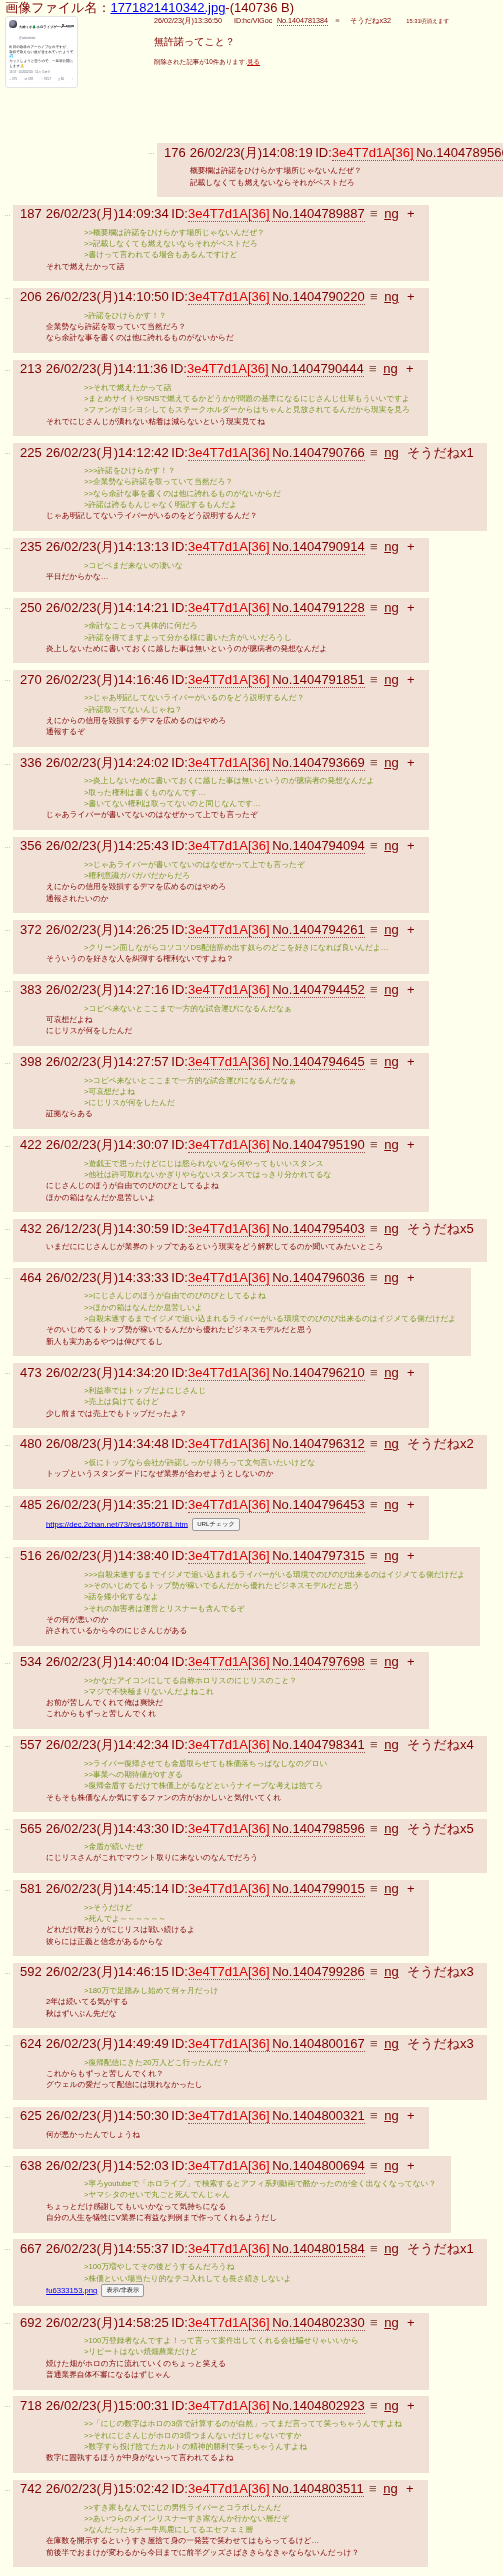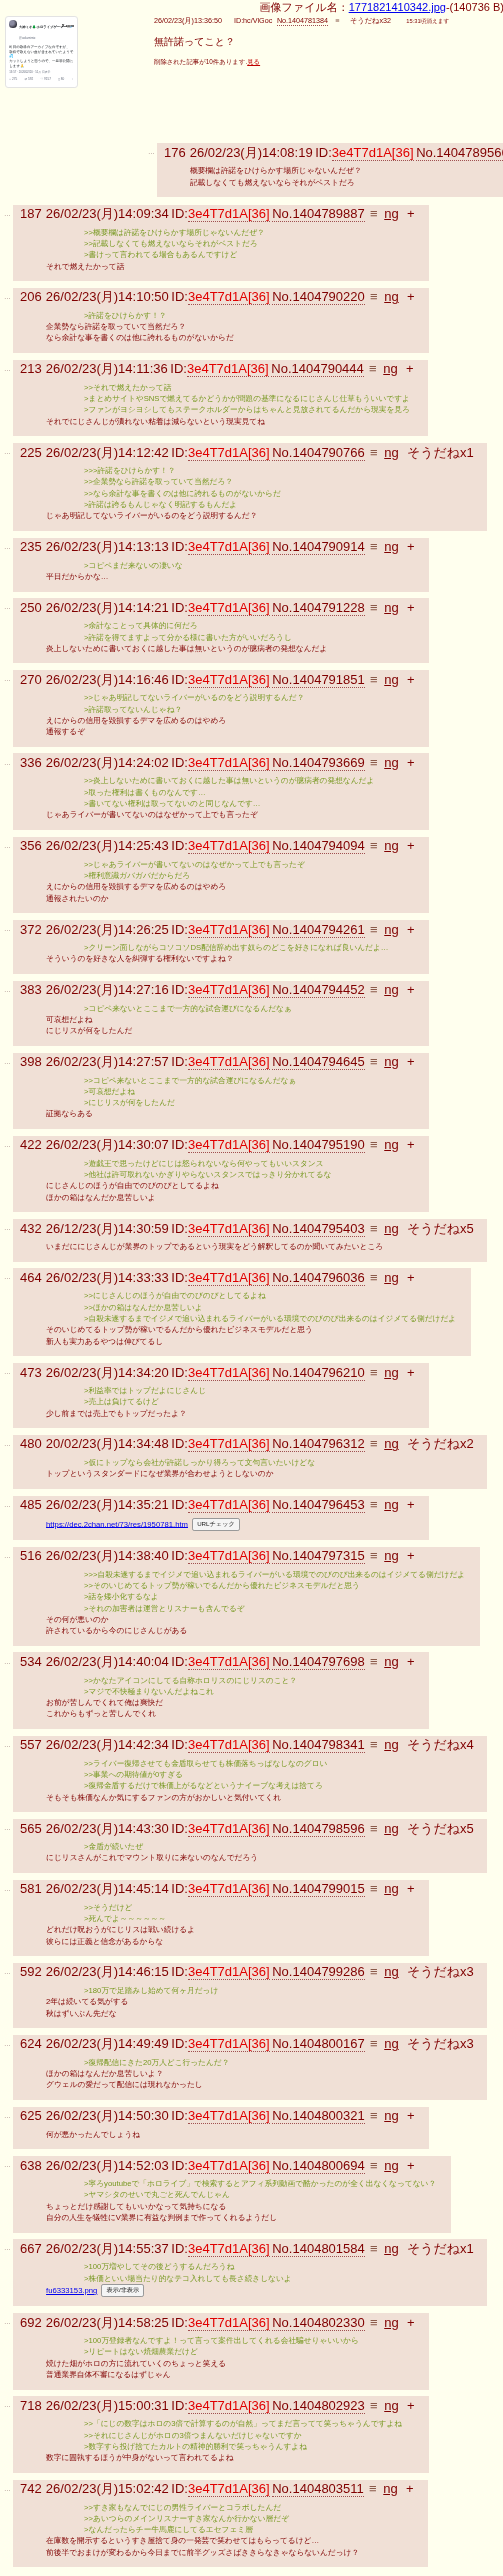--- a/index.html
+++ b/index.html
@@ -3,21 +3,21 @@
 <meta charset="utf-8">
 <style>
   html,body{margin:0;padding:0;}
   body{
     width:504px;background:#FFFFEE;color:#800000;
     font-family:"Liberation Sans","DejaVu Sans",sans-serif;
     font-size:7.7px;line-height:11.3px;
   }
   a{cursor:pointer;}
   
-  .filebar{padding:2.1px 0 1px 5.2px;font-size:11px;text-align:right;}
+  .filebar{padding:2.1px 0 1px 5.2px;font-size:13px;}
   .filebar a{color:#0000EE;text-decoration:underline;}
   
   .op-wrap{position:relative;min-height:129px;}
   .tweet-thumb{
     position:absolute;left:5.2px;top:2.1px;width:73px;height:72px;
     background:#ffffff;border-radius:3.1px;border:0.5px solid #e3e3e3;
     padding:2.6px 3.1px;box-sizing:border-box;overflow:hidden;color:#0f1419;cursor:pointer;
   }
   .tw-row{display:flex;align-items:flex-start;gap:2.1px;}
   .tw-avatar{width:7.7px;height:7.7px;border-radius:50%;background:#4a4a55;flex:0 0 auto;
@@ -353,21 +353,21 @@
             <div class="line q">&gt;売上は負けてるけど</div>
             <div class="line">少し前までは売上でもトップだったよ？</div>
           </div>
     </div>
   </div>
 
   <div class="post">
     <span class="dots">…</span>
     <div class="pbox">
       <div class="phead">
-        <span class="idx">480</span><span>20/02/23(月)14:34:48</span><span class="pid-prefix">ID:</span><span class="pid">3e4T7d1A[36]</span><span class="pno">No.1404796312</span><span class="menu-ic">≡</span><a class="nglink">ng</a><a class="react">そうだねx2</a>
+        <span class="idx">480</span><span>26/08/23(月)14:34:48</span><span class="pid-prefix">ID:</span><span class="pid">3e4T7d1A[36]</span><span class="pno">No.1404796312</span><span class="menu-ic">≡</span><a class="nglink">ng</a><a class="react">そうだねx2</a>
       </div>
       <div class="pbody">
             <div class="line q">&gt;仮にトップなら会社が許諾しっかり得ろって文句言いたいけどな</div>
             <div class="line">トップというスタンダードになぜ業界が合わせようとしないのか</div>
           </div>
     </div>
   </div>
 
   <div class="post">
     <span class="dots">…</span>
@@ -471,21 +471,21 @@
   </div>
 
   <div class="post">
     <span class="dots">…</span>
     <div class="pbox">
       <div class="phead">
         <span class="idx">624</span><span>26/02/23(月)14:49:49</span><span class="pid-prefix">ID:</span><span class="pid">3e4T7d1A[36]</span><span class="pno">No.1404800167</span><span class="menu-ic">≡</span><a class="nglink">ng</a><a class="react">そうだねx3</a>
       </div>
       <div class="pbody">
             <div class="line q">&gt;復帰配信にきた20万人どこ行ったんだ？</div>
-            <div class="line">ほかの箱はなんだか息苦しいよ？</div>
+            <div class="line">これからもずっと苦しんでくれ？</div>
             <div class="line">グウェルの愛だって配信には現れなかったし</div>
           </div>
     </div>
   </div>
 
   <div class="post">
     <span class="dots">…</span>
     <div class="pbox">
       <div class="phead">
         <span class="idx">625</span><span>26/02/23(月)14:50:30</span><span class="pid-prefix">ID:</span><span class="pid">3e4T7d1A[36]</span><span class="pno">No.1404800321</span><span class="menu-ic">≡</span><a class="nglink">ng</a><a class="react">+</a>

